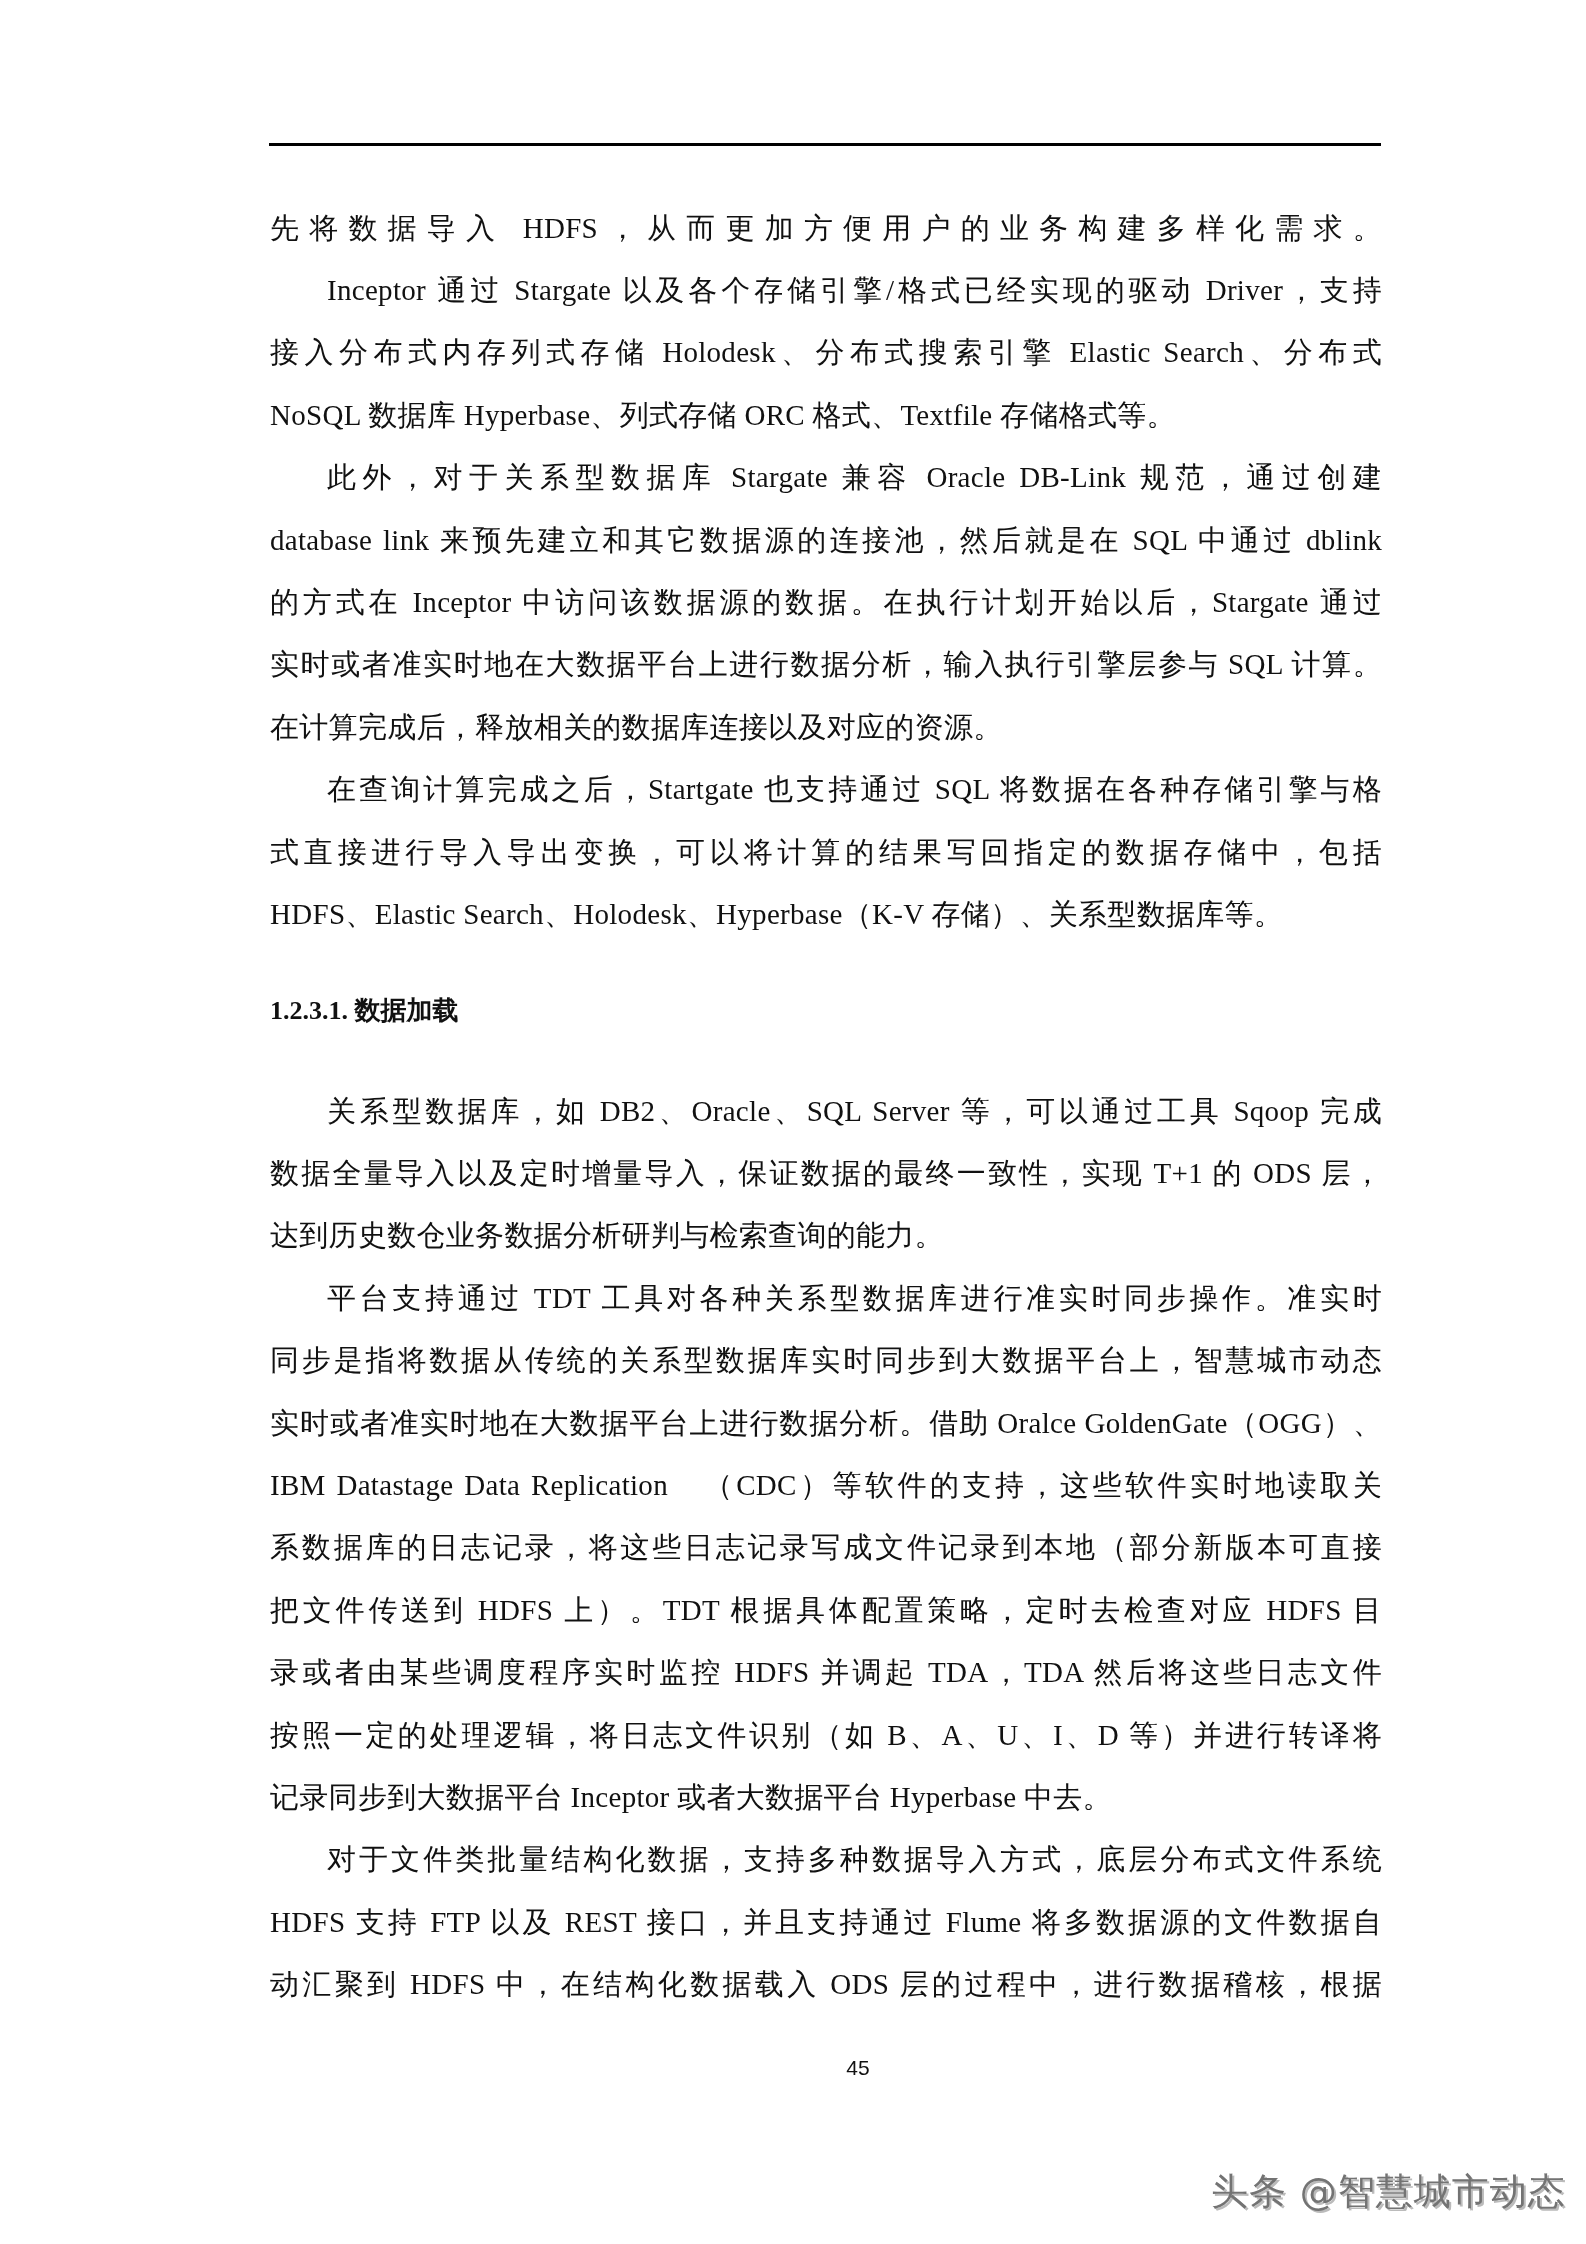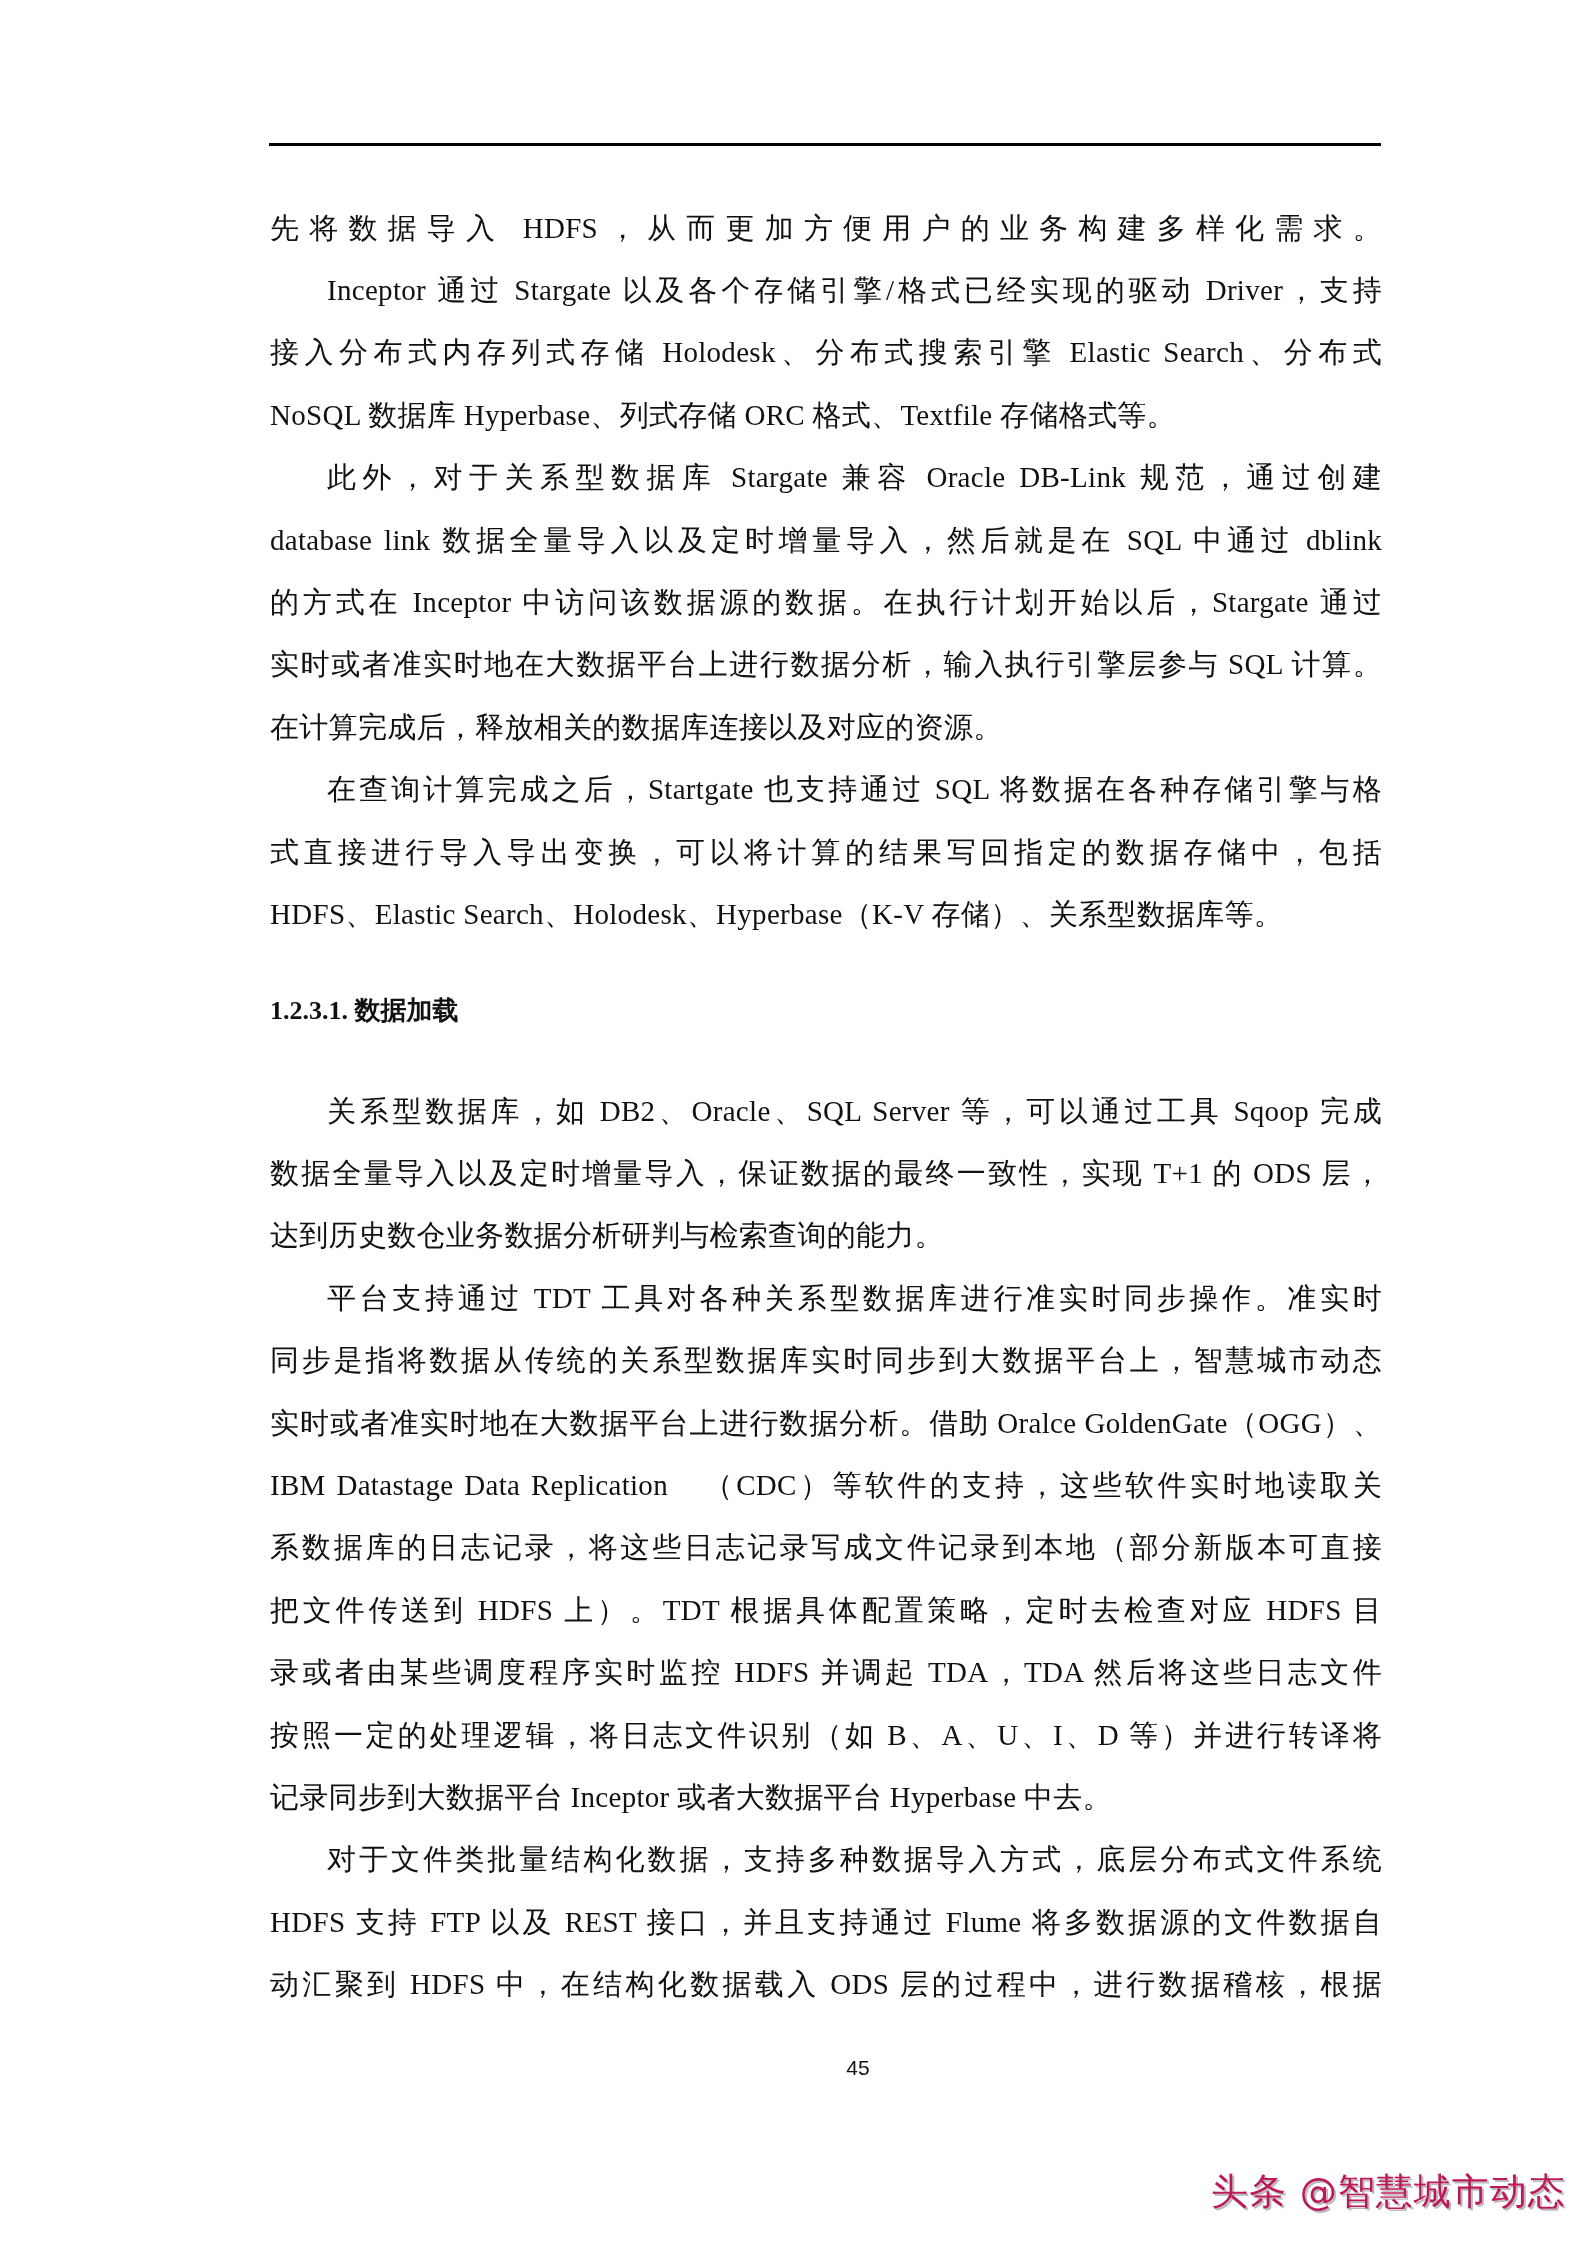--- a/index.html
+++ b/index.html
@@ -8,35 +8,35 @@
   .page { position: absolute; left: 0; top: 0; width: 1586px; height: 2244px; margin-left: 29px; }
   .header-rule { position: absolute; left: 240px; top: 143px; width: 1112px; height: 3px; background: #000; }
   .line { position: absolute; left: 241px; width: 1112px; font-size: 29px; line-height: 36px;
           white-space: nowrap; text-align: justify; text-align-last: justify; letter-spacing: 0.3px; }
   .line.last { text-align-last: left; }
   .line.indent { padding-left: 57px; width: 1055px; }
   .heading { position: absolute; left: 241px; font-size: 26px; line-height: 36px; font-weight: bold; white-space: nowrap; }
   .page-number { position: absolute; left: 0; width: 1586px; text-align: center; top: 2056px;
                  font-family: "Liberation Sans", sans-serif; font-size: 21px; padding-left: 36px; }
   .watermark { position: absolute; left: 1182px; top: 2167px; font-family: "DejaVu Sans", sans-serif;
-               font-size: 37px; color: #be185d; letter-spacing: 1px;
+               font-size: 37px; color: #737373; letter-spacing: 1px;
                text-shadow: 2px 2px 0 #bbb; }
 </style>
 </head>
 <body>
 
 <div class="page">
   <div class="header-rule"></div>
 
   <div class="line" style="top:210px">先将数据导入 HDFS，从而更加方便用户的业务构建多样化需求。</div>
   <div class="line indent" style="top:272px">Inceptor 通过 Stargate 以及各个存储引擎/格式已经实现的驱动 Driver，支持</div>
   <div class="line" style="top:334px">接入分布式内存列式存储 Holodesk、分布式搜索引擎 Elastic Search、分布式</div>
   <div class="line last" style="top:397px">NoSQL 数据库 Hyperbase、列式存储 ORC 格式、Textfile 存储格式等。</div>
   <div class="line indent" style="top:459px">此外，对于关系型数据库 Stargate 兼容 Oracle DB-Link 规范，通过创建</div>
-  <div class="line" style="top:522px">database link 数据全量导入以及定时增量导入，然后就是在 SQL 中通过 dblink</div>
+  <div class="line" style="top:522px">database link 来预先建立和其它数据源的连接池，然后就是在 SQL 中通过 dblink</div>
   <div class="line" style="top:584px">的方式在 Inceptor 中访问该数据源的数据。在执行计划开始以后，Stargate 通过</div>
   <div class="line" style="top:646px">实时或者准实时地在大数据平台上进行数据分析，输入执行引擎层参与 SQL 计算。</div>
   <div class="line last" style="top:709px">在计算完成后，释放相关的数据库连接以及对应的资源。</div>
   <div class="line indent" style="top:771px">在查询计算完成之后，Startgate 也支持通过 SQL 将数据在各种存储引擎与格</div>
   <div class="line" style="top:834px">式直接进行导入导出变换，可以将计算的结果写回指定的数据存储中，包括</div>
   <div class="line last" style="top:896px">HDFS、Elastic Search、Holodesk、Hyperbase（K-V 存储）、关系型数据库等。</div>
 
   <div class="heading" style="top:993px">1.2.3.1.  数据加载</div>
 
   <div class="line indent" style="top:1093px">关系型数据库，如 DB2、Oracle、SQL Server 等，可以通过工具 Sqoop 完成</div>

